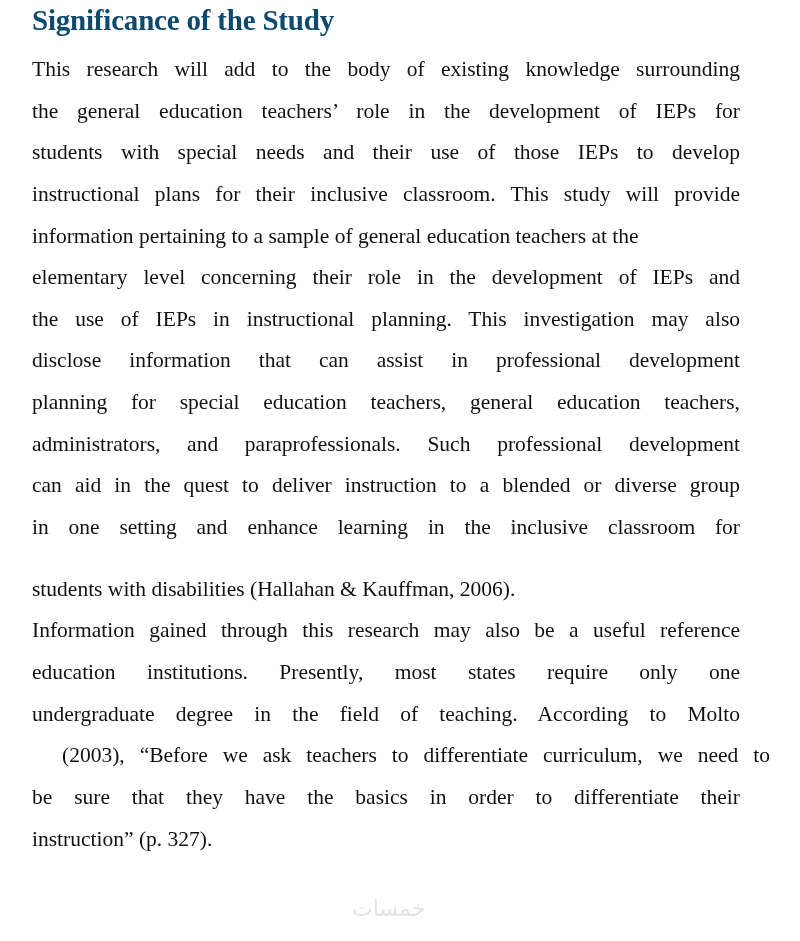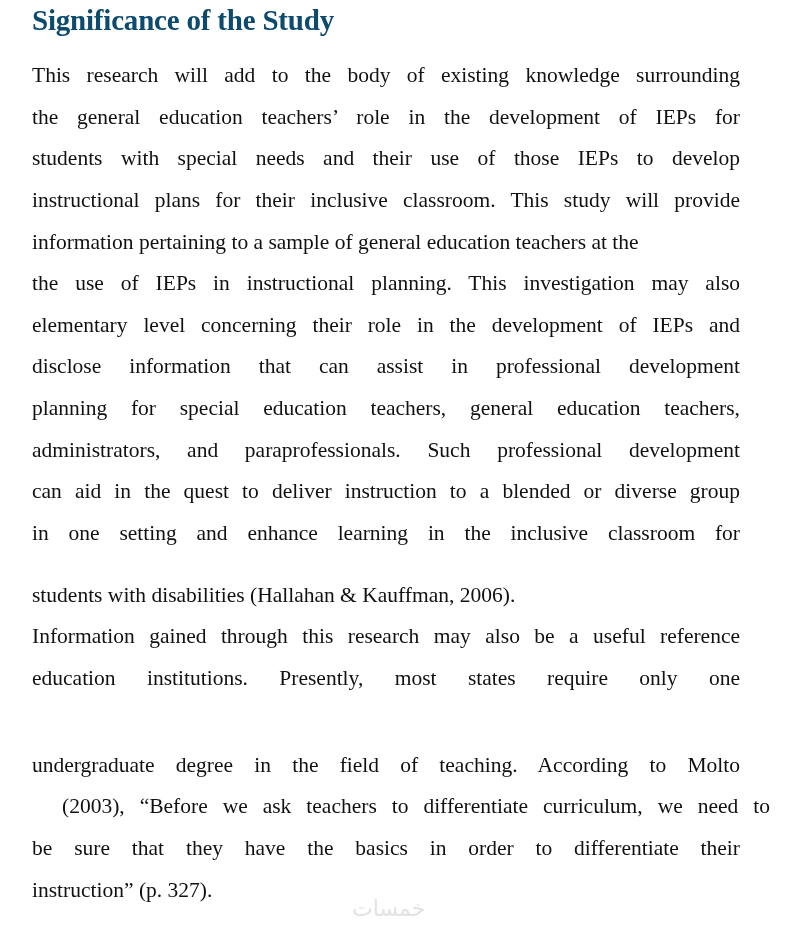--- a/index.html
+++ b/index.html
@@ -21,21 +21,21 @@
       top: 4px;
       font-size: 29px;
       font-weight: bold;
       color: #0c4a6e;
       letter-spacing: -0.2px;
       white-space: nowrap;
     }
     .body-text {
       position: absolute;
       left: 32px;
-      top: 58px;
+      top: 52px;
       width: 708px;
     }
     .line {
       display: block;
       height: 41.65px;
       line-height: 34px;
       font-size: 21.5px;
       text-align: justify;
       text-align-last: justify;
       white-space: nowrap;
@@ -60,29 +60,29 @@
 <body>
 
 <div class="heading">Significance of the Study</div>
 
 <div class="body-text">
   <span class="line" style="white-space: normal; width: 708px; overflow: hidden;"> This research will add to the body of existing knowledge surrounding</span>
   <span class="line" style="white-space: normal; width: 708px; overflow: hidden;">the general education teachers’ role in the development of IEPs for</span>
   <span class="line" style="white-space: normal; width: 708px; overflow: hidden;">students with special needs and their use of those IEPs to develop</span>
   <span class="line" style="white-space: normal; width: 708px; overflow: hidden;">instructional plans for their inclusive classroom.  This study will provide</span>
   <span class="line ragged" style="white-space: normal; width: 708px; overflow: hidden;">information pertaining to a sample of general education teachers at the</span>
+  <span class="line" style="white-space: normal; width: 708px; overflow: hidden;">elementary level concerning their role in the development of IEPs and</span>
   <span class="line" style="white-space: normal; width: 708px; overflow: hidden;">the use of IEPs in instructional planning. This investigation may also</span>
-  <span class="line" style="white-space: normal; width: 708px; overflow: hidden;">elementary level concerning their role in the development of IEPs and</span>
   <span class="line" style="white-space: normal; width: 708px; overflow: hidden;">disclose information that can assist in professional development</span>
   <span class="line" style="white-space: normal; width: 708px; overflow: hidden;">planning for special education teachers, general education teachers,</span>
   <span class="line" style="white-space: normal; width: 708px; overflow: hidden;">administrators, and paraprofessionals. Such professional development</span>
   <span class="line" style="white-space: normal; width: 708px; overflow: hidden;">can aid in the quest to deliver instruction to a blended or diverse group</span>
   <span class="line" style="white-space: normal; width: 708px; overflow: hidden;">in one setting and enhance learning in the inclusive classroom for</span>
   <span class="line ragged" style="white-space: normal; width: 708px; overflow: hidden; margin-top: 20px;">students with disabilities (Hallahan &amp; Kauffman, 2006).</span>
   <span class="line" style="white-space: normal; width: 708px; overflow: hidden;">Information gained through this research may also be a useful reference</span>
   <span class="line" style="white-space: normal; width: 708px; overflow: hidden;">education institutions. Presently, most states require only one</span>
-  <span class="line" style="white-space: normal; width: 708px; overflow: hidden; margin-top: 45px;">undergraduate degree in the field of teaching.  According to Molto</span>
+  <span class="line" style="white-space: normal; width: 708px; overflow: hidden;">undergraduate degree in the field of teaching.  According to Molto</span>
   <span class="line" style="white-space: normal; width: 708px; overflow: hidden; margin-left: 30px;">(2003), “Before we ask teachers to differentiate curriculum, we need to</span>
   <span class="line" style="white-space: normal; width: 708px; overflow: hidden;">be sure that they have the basics in order to differentiate their</span>
   <span class="line ragged" style="white-space: normal; width: 708px; overflow: hidden;">instruction” (p. 327).</span>
 </div>
 
 <div class="watermark">خمسات</div>
 
 </body></html>

